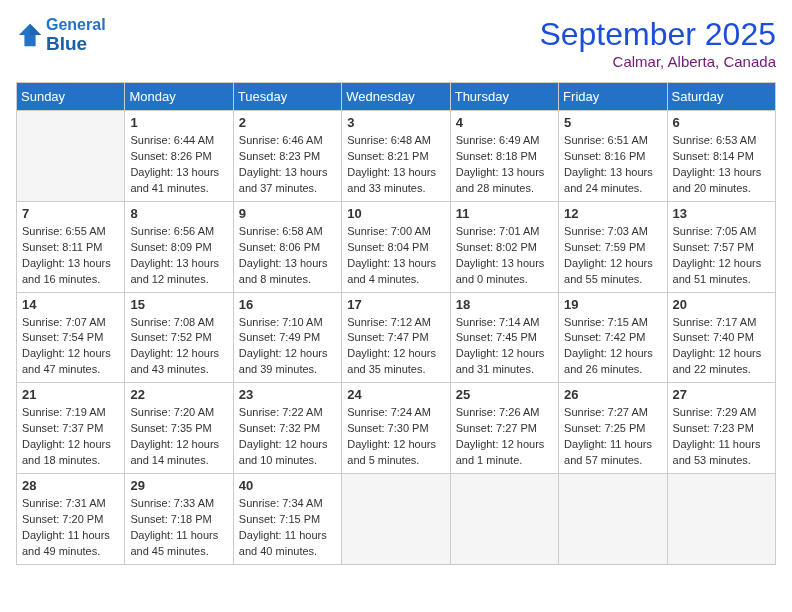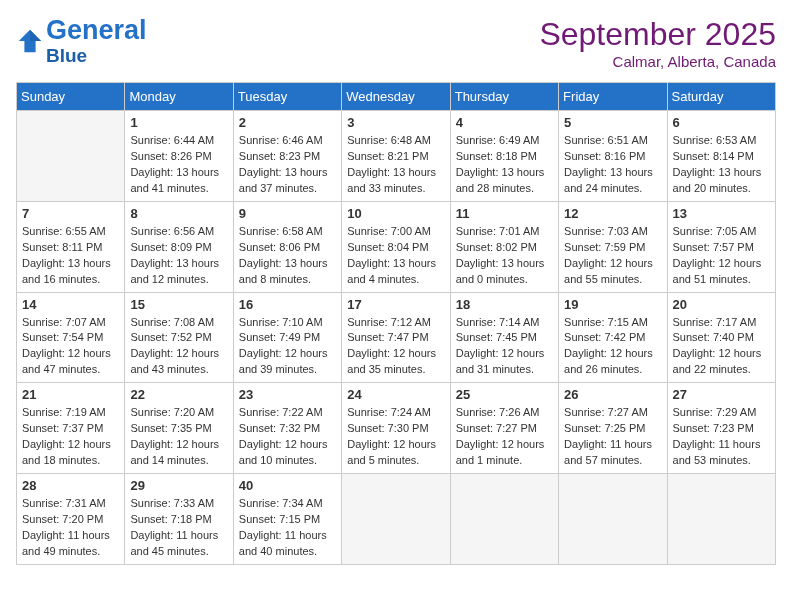--- a/index.html
+++ b/index.html
@@ -23,21 +23,21 @@
     .logo-icon {
       width: 28px;
       height: 28px;
       margin-right: 2px;
     }
     .title-block {
       text-align: right;
     }
     .month-title {
       font-size: 32px;
-      color: #701a75;
+      color: #1d4ed8;
       font-weight: normal;
     }
     .location {
       font-size: 15px;
       color: #701a75;
     }
     table {
       width: 100%;
       border-collapse: collapse;
       font-size: 11px;
@@ -84,21 +84,21 @@
 </head>
 <body>
 
 <div class="header">
   <div class="logo">
     <svg class="logo-icon" viewBox="0 0 40 40">
       <polygon points="20,4 36,20 28,20 28,36 12,36 12,20 4,20" fill="#2471c8"></polygon>
       <polygon points="20,4 36,20 20,20" fill="#1a5fa8" opacity="0.6"></polygon>
     </svg>
     <div>
-      <div style="font-size:27px;font-weight:bold;color:#2471c8;line-height:1.1;">General</div>
+      <div style="font-size:16px;font-weight:bold;color:#2471c8;line-height:1.1;">General</div>
       <div style="font-size:19px;font-weight:bold;color:#1a5fa8;line-height:1.1;">Blue</div>
     </div>
   </div>
   <div class="title-block">
     <div class="month-title">September 2025</div>
     <div class="location">Calmar, Alberta, Canada</div>
   </div>
 </div>
 
 <table>

